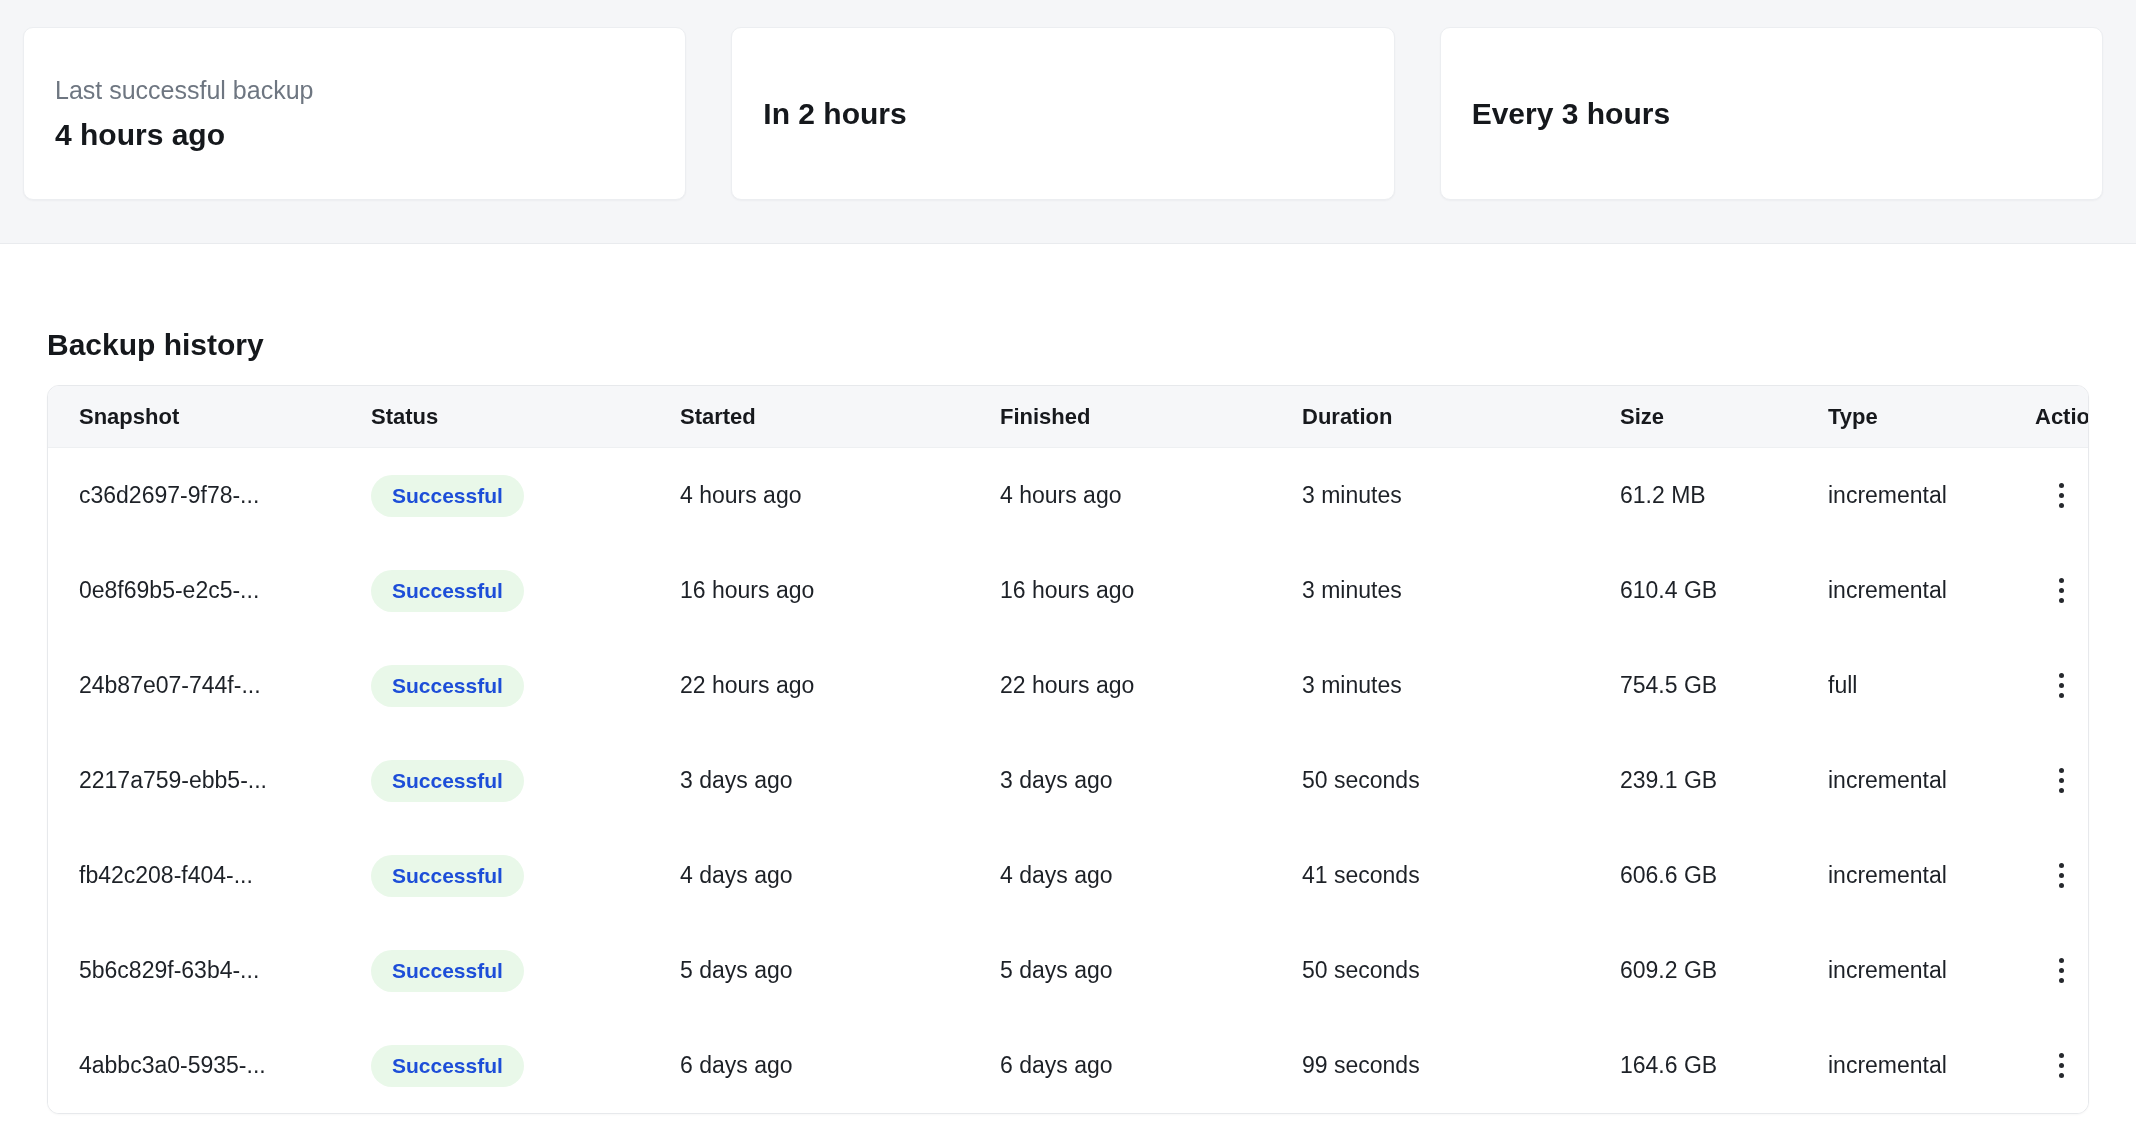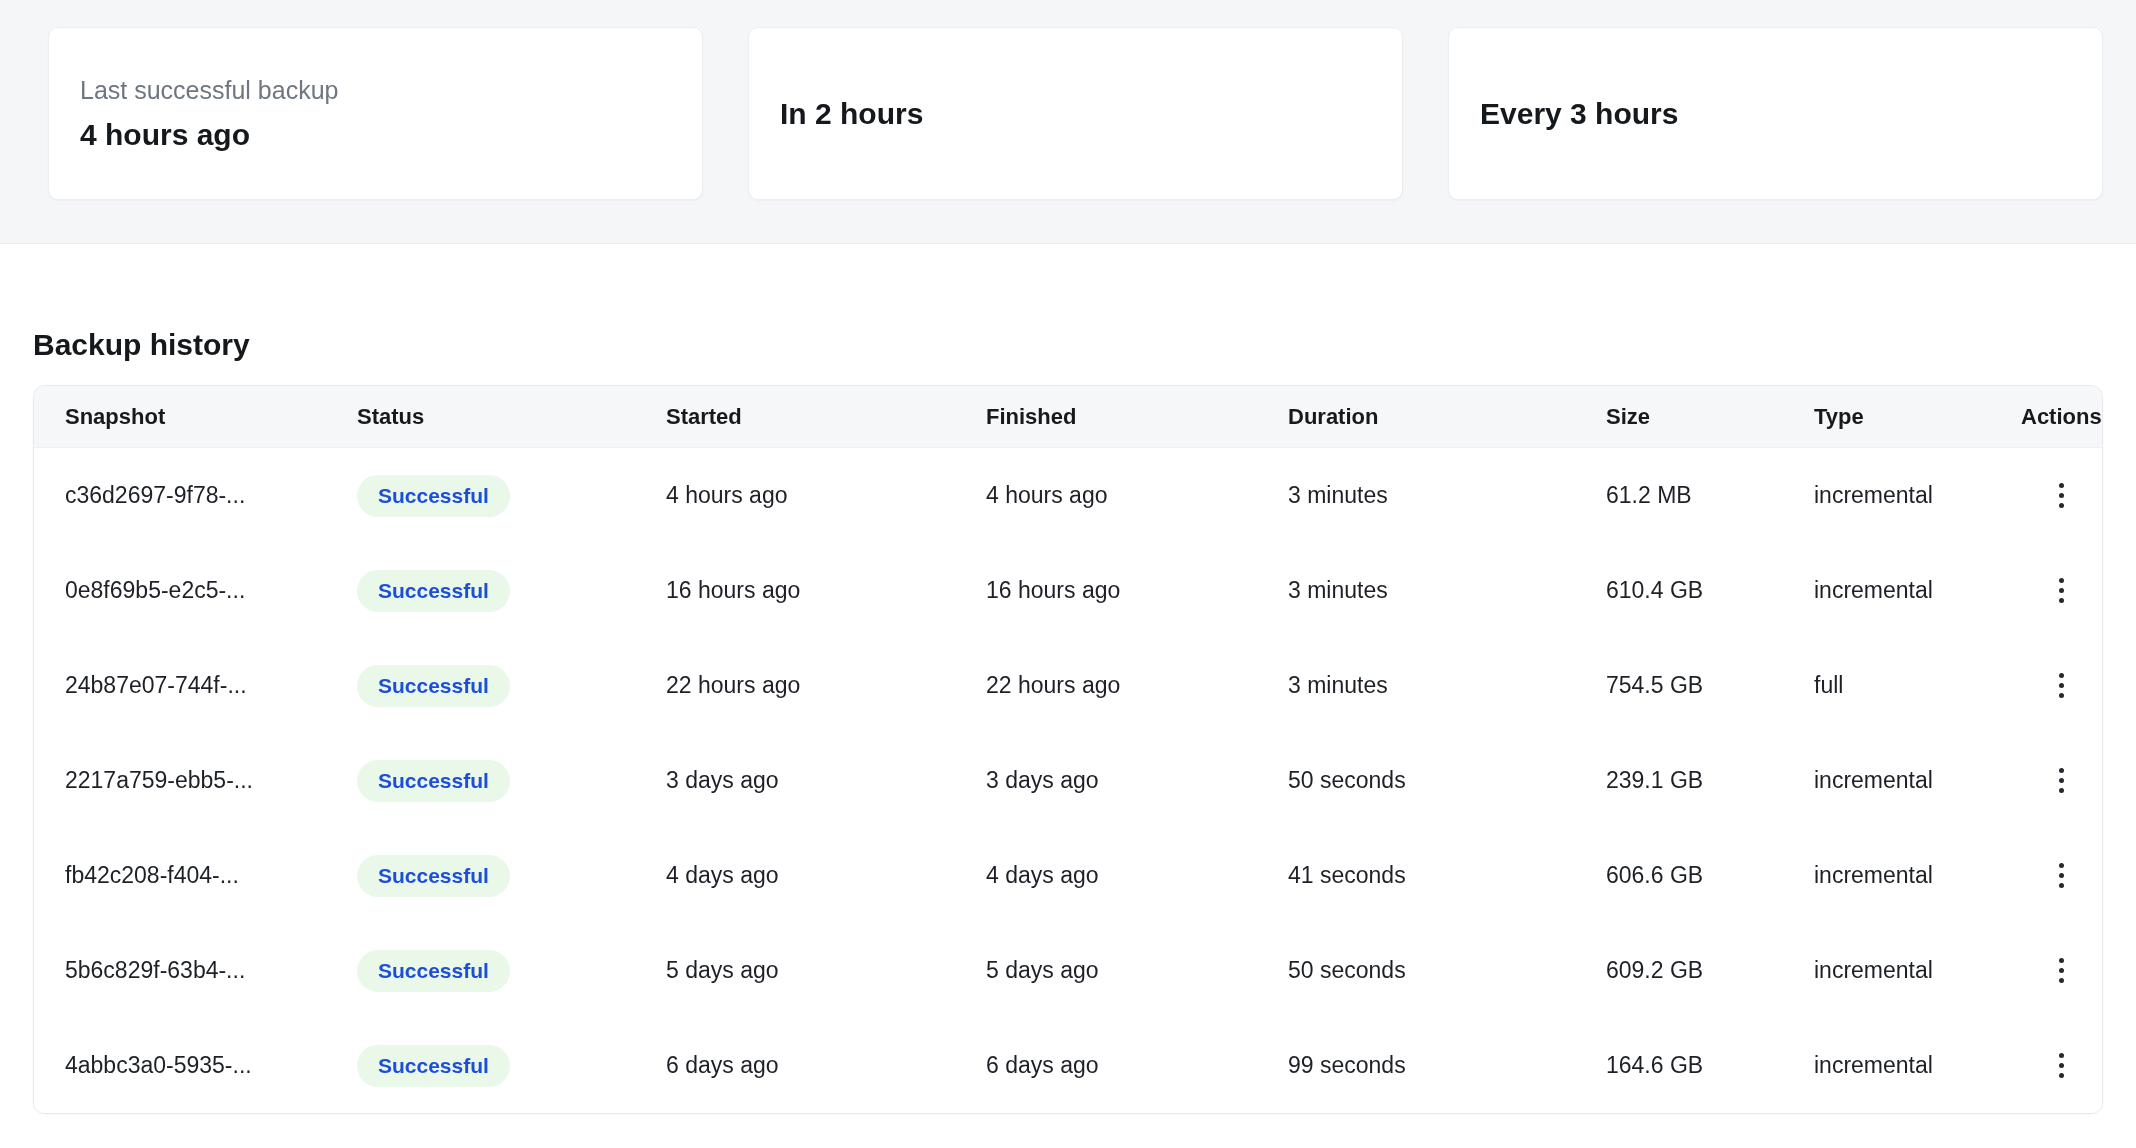--- a/index.html
+++ b/index.html
@@ -9,21 +9,21 @@
     font-family: "Liberation Sans", sans-serif;
     color: #1d2026;
     overflow: hidden;
   }
 
   
   .top-band {
     width: 100%; height: 244px;
     background: #f5f6f8;
     border-bottom: 1px solid #e9ebee;
-    padding: 27px 33px 0 48px;
+    padding: 27px 33px 0 23px;
   }
   .cards {
     display: flex; gap: 45px; height: 173px;
   }
   .card {
     flex: 1 1 0;
     background: #ffffff;
     border: 1px solid #eceef1;
     border-radius: 10px;
     box-shadow: 0 1px 2px rgba(16,24,40,0.04);
@@ -31,21 +31,21 @@
     padding-left: 31px; gap: 12px;
   }
   .card-label {
     font-size: 25px; line-height: 1.2; color: #6e7681; font-weight: 400;
   }
   .card-value {
     font-size: 30px; line-height: 1.2; color: #15181c; font-weight: 700;
   }
 
   
-  .main { padding: 0 33px; }
+  .main { padding: 0 47px; }
   .section-title {
     margin-top: 84px;
     font-size: 30px; font-weight: 700; color: #15181c;
   }
 
   .table {
     margin-top: 23px;
     border: 1px solid #e7e9ec;
     border-radius: 12px;
     background: #ffffff;

